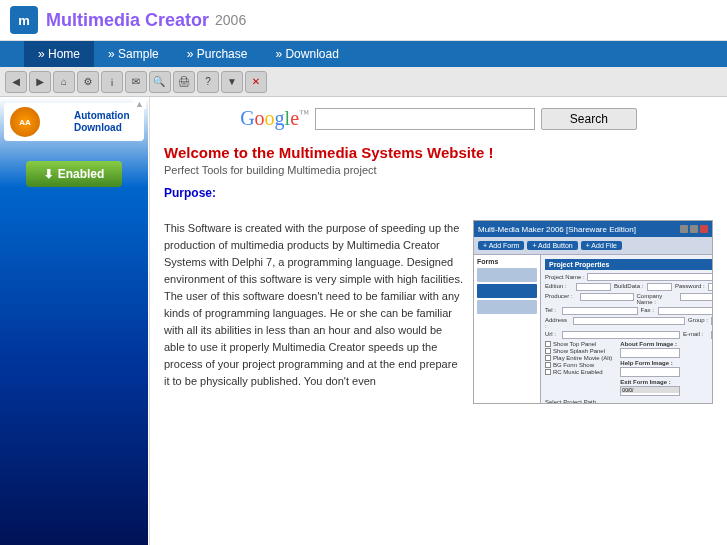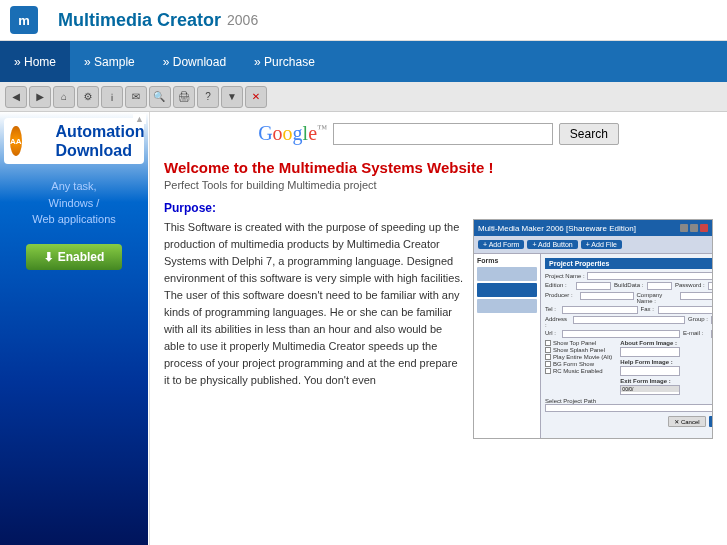--- a/index.html
+++ b/index.html
@@ -15,32 +15,33 @@
     }
     .app-logo {
       width: 28px; height: 28px;
       background: #1a6eb5;
       border-radius: 4px;
       display: flex; align-items: center; justify-content: center;
       color: #fff; font-weight: bold; font-size: 13px;
       margin-right: 8px;
     }
     .app-title-text {
-      font-size: 18px; font-weight: bold; color: #0369a1; margin-left: 12px;
+      font-size: 18px; font-weight: bold; color: #8b5cf6;
     }
     .app-year {
       font-size: 14px; color: #888; margin-left: 6px;
     }
 
     
     .nav-bar {
       background: #1a6eb5;
       display: flex;
-      height: 41px;
-      align-items: center;
+      height: 26px;
+      align-items: center;
+      padding-left: 24px;
     }
     .nav-item {
       color: #fff;
       font-size: 12px;
       padding: 0 14px;
       height: 100%;
       display: flex; align-items: center;
       cursor: pointer;
       white-space: nowrap;
     }
@@ -118,21 +119,21 @@
     }
     .ad-logo-circle {
       width: 30px; height: 30px;
       background: radial-gradient(circle, #ff9900, #cc6600);
       border-radius: 50%;
       margin-right: 6px;
       display: flex; align-items: center; justify-content: center;
       color: #fff; font-weight: bold; font-size: 8px;
     }
     .ad-brand {
-      font-size: 16px; font-weight: bold; color: #cc3300; line-height: 1.2; margin-left: 28px;
+      font-size: 10px; font-weight: bold; color: #cc3300; line-height: 1.2; margin-left: 28px;
     }
     .ad-brand span { display: block; color: #0044aa; }
     .ad-center-text {
       color: #fff;
       font-size: 20px;
       font-weight: bold;
       text-align: center;
       margin-top: 20px;
       line-height: 1.2;
     }
@@ -190,21 +191,21 @@
     .google-search-input {
       border: 1px solid #aaa;
       padding: 3px 6px;
       font-size: 12px;
       width: 220px;
       outline: none;
     }
     .google-search-btn {
       background: #e8e8e8;
       border: 1px solid #aaa;
-      padding: 3px 10px;
+      padding: 3px 28px;
       font-size: 12px;
       cursor: pointer;
       border-radius: 2px;
     }
 
     
     .welcome-heading {
       color: #cc0000;
       font-size: 15px;
       font-weight: bold;
@@ -212,36 +213,36 @@
     }
     .welcome-sub {
       color: #555;
       font-size: 11px;
       margin-bottom: 10px;
     }
     .purpose-label {
       color: #0000cc;
       font-weight: bold;
       font-size: 12px;
-      margin-bottom: 4px;
+      margin-bottom: 20px;
     }
     .content-body {
       display: flex;
       gap: 10px;
     }
     .content-text {
       flex: 1;
       font-size: 11px;
       color: #333;
       line-height: 1.55;
     }
     .content-screenshot {
       width: 240px;
       min-width: 240px;
-      height: 220px;
+      height: 184px;
       background: #c8d8f0;
       border: 1px solid #aaa;
       overflow: hidden;
       position: relative;
     }
     
     .sw-title-bar {
       background: #1a5fa8;
       height: 16px;
       display: flex; align-items: center; justify-content: space-between;
@@ -283,22 +284,22 @@
   <div class="app-logo">
     <span>m</span>
   </div>
   <span class="app-title-text">Multimedia Creator</span>
   <span class="app-year">2006</span>
 </div>
 
 <div class="nav-bar">
   <div class="nav-item active">» Home</div>
   <div class="nav-item">» Sample</div>
+  <div class="nav-item">» Purchase</div>
   <div class="nav-item">» Download</div>
-  <div class="nav-item">» Purchase</div>
 </div>
 
 <div class="toolbar">
   <div class="toolbar-right">
     <div class="toolbar-btn">◀</div>
     <div class="toolbar-btn">▶</div>
     <div class="toolbar-btn">⌂</div>
     <div class="toolbar-btn">⚙</div>
     <div class="toolbar-btn">ℹ</div>
     <div class="toolbar-btn">✉</div>
@@ -316,23 +317,20 @@
     <div class="ad-banner">
       <span class="ad-corner">▲</span>
       <div class="ad-top">
         <div class="ad-logo-circle">
           <span>AA</span>
         </div>
         <div class="ad-brand">
           <span>Automation</span>
           <span>Download</span>
         </div>
-      </div>
-      <div class="ad-sub-text">
-        Any task,<br>Windows /<br>Web applications
       </div>
       <button class="ad-download-btn">
         <span>⬇</span>
         <span>Enabled</span>
       </button>
     </div>
   </div>
 
   <div class="content-pane">
 

